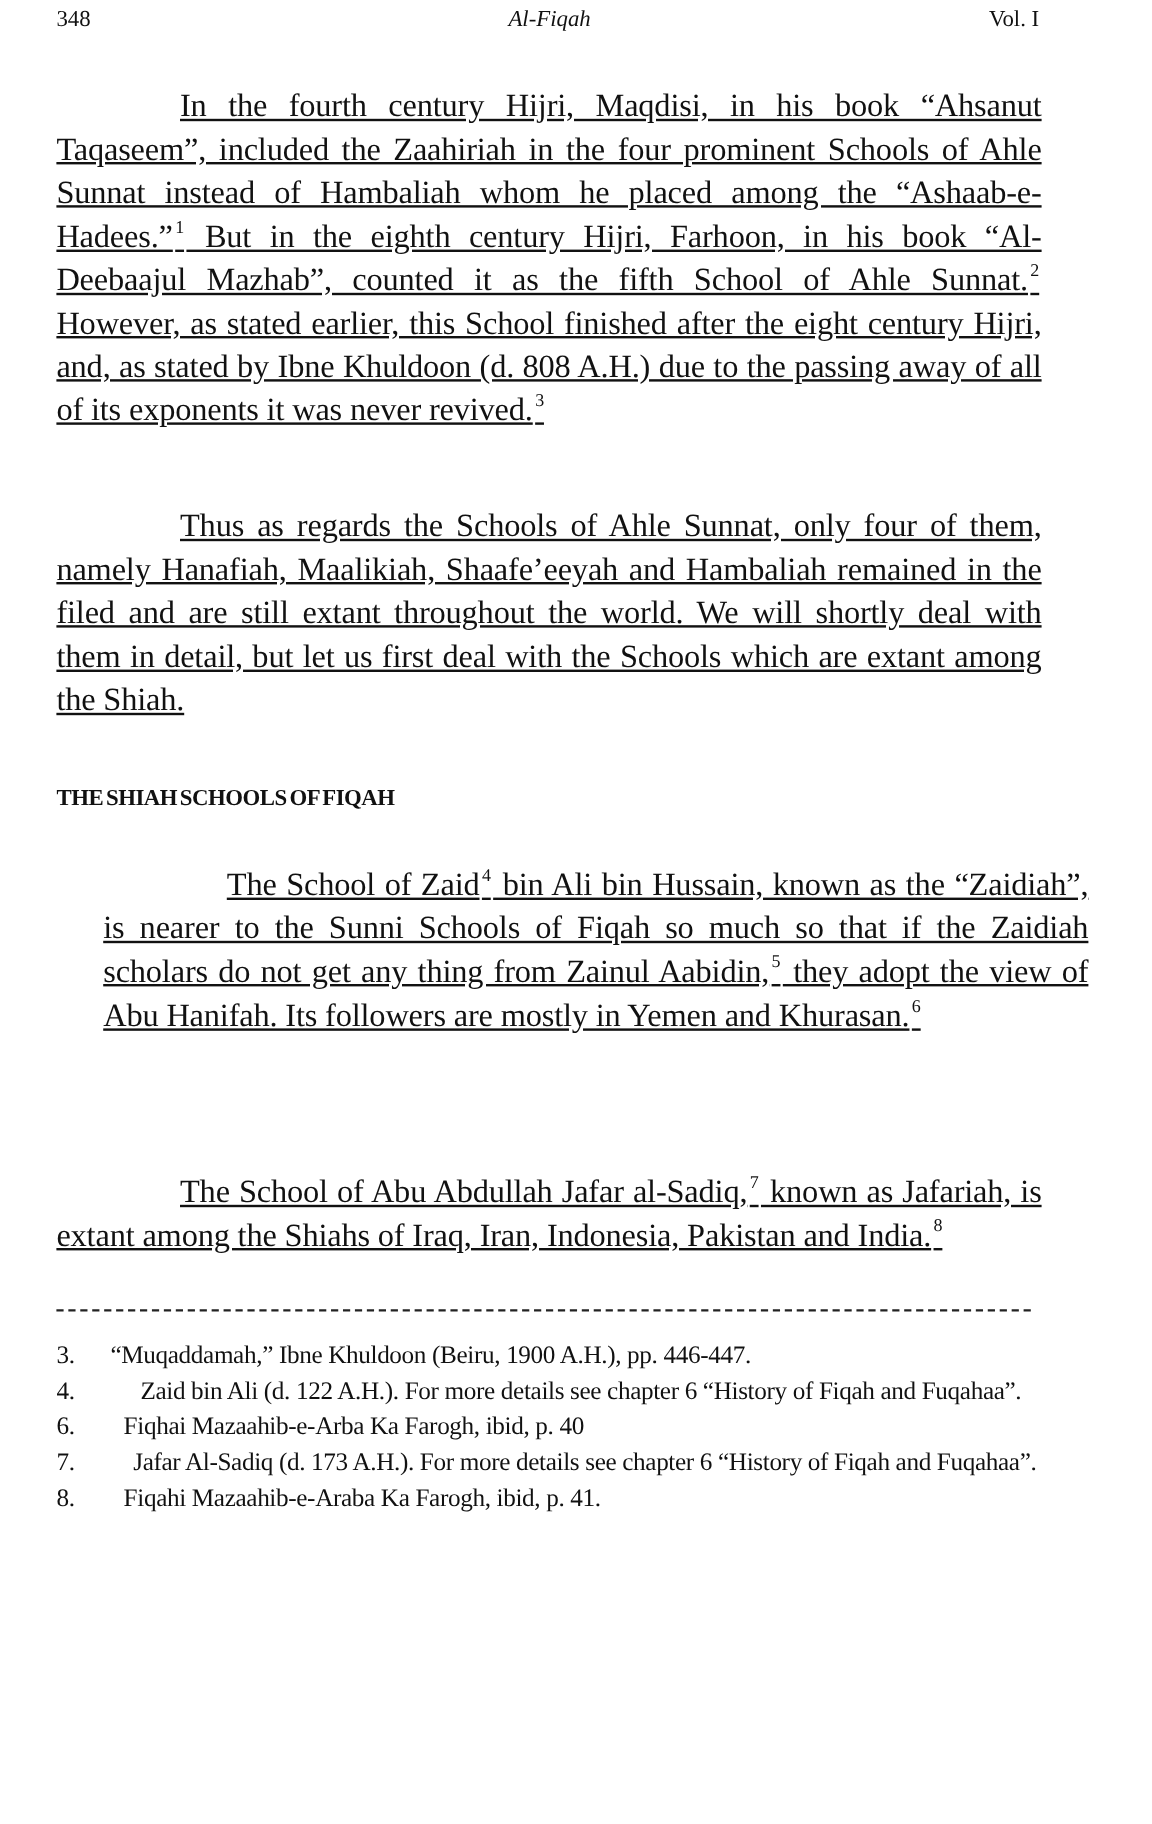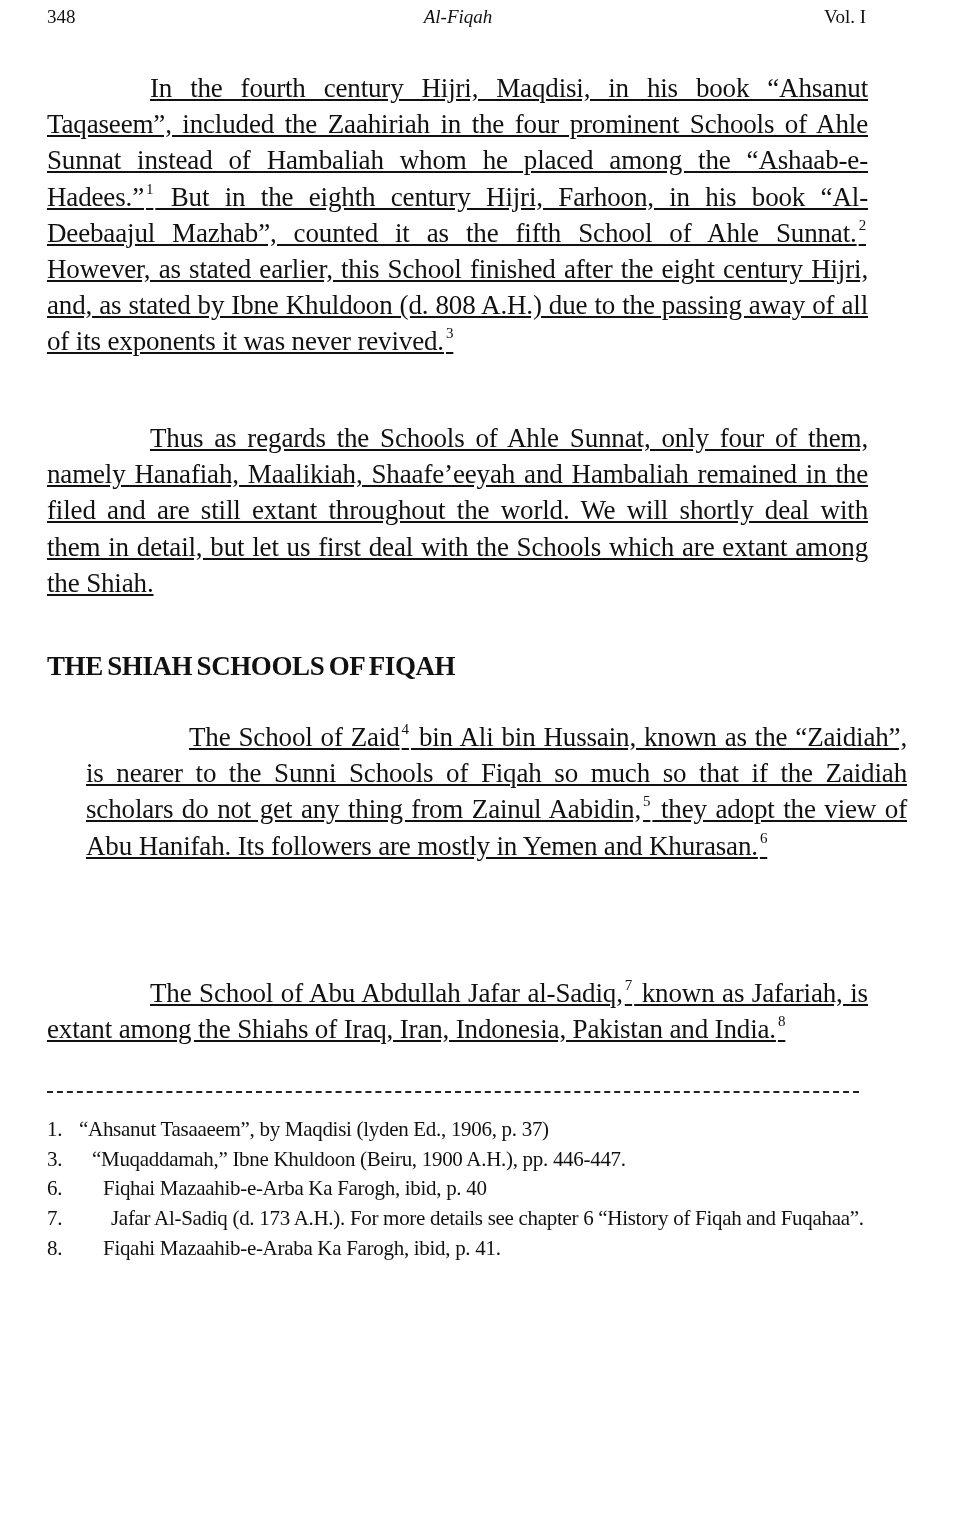--- a/index.html
+++ b/index.html
@@ -55,21 +55,21 @@
     sup {
       font-size: 15px;
       line-height: 0;
       vertical-align: 12px;
       padding: 0 2px;
     }
     .heading {
       position: absolute;
       left: 0;
       top: 648px;
-      font-size: 27px;
+      font-size: 19px;
       font-weight: bold;
       line-height: 36px;
       margin: 0;
       letter-spacing: -0.4px;
       word-spacing: -2px;
     }
     .separator {
       position: absolute;
       left: 0;
       top: 1091px;
@@ -126,20 +126,20 @@
 
   <h2 class="heading">THE SHIAH SCHOOLS OF  FIQAH</h2>
 
   <p class="para" style="top:719px;margin-left:39px;"><span>The School of Zaid</span><sup>4</sup><span> bin Ali bin Hussain, known as the “Zaidiah”, is nearer to the Sunni Schools of Fiqah so much so that if the Zaidiah scholars do not get any thing from Zainul Aabidin,</span><sup>5</sup><span> they adopt the view of Abu Hanifah. Its followers are mostly in Yemen and Khurasan.</span><sup>6</sup></p>
 
   <p class="para" style="top:935px;margin-top:40px;"><span>The School of Abu Abdullah Jafar al-Sadiq,</span><sup>7</sup><span> known as Jafariah, is extant among the Shiahs of Iraq, Iran, Indonesia, Pakistan and India.</span><sup>8</sup></p>
 
   <div class="separator"></div>
 
   <ol class="footnotes">
-    <li class="fn short"><span class="fn-num">1.</span><span>“Ahsanut Tasaaeem”, by Maqdisi (lyden Ed., 1906, p. 37)</span></li>
     <li class="fn n3"><span class="fn-num">3.</span><span>“Muqaddamah,” Ibne Khuldoon (Beiru, 1900 A.H.), pp. 446-447.</span></li>
+    <li class="fn"><span class="fn-num">4.</span><span class="fn-text-wrapped" style="width:765px;padding-left:14px;">Zaid bin Ali (d. 122 A.H.). For more details see chapter 6 “History of Fiqah and Fuqahaa”.</span></li>
     <li class="fn"><span class="fn-num">6.</span><span>Fiqhai Mazaahib-e-Arba Ka Farogh, ibid, p. 40</span></li>
     <li class="fn"><span class="fn-num">7.</span><span class="fn-text-wrapped" style="width:765px;padding-left:8px;">Jafar Al-Sadiq (d. 173 A.H.). For more details see chapter 6 “History of Fiqah and Fuqahaa”.</span></li>
     <li class="fn"><span class="fn-num">8.</span><span>Fiqahi Mazaahib-e-Araba Ka Farogh, ibid, p. 41.</span></li>
   </ol>
 
 </div>
 
 </body></html>

